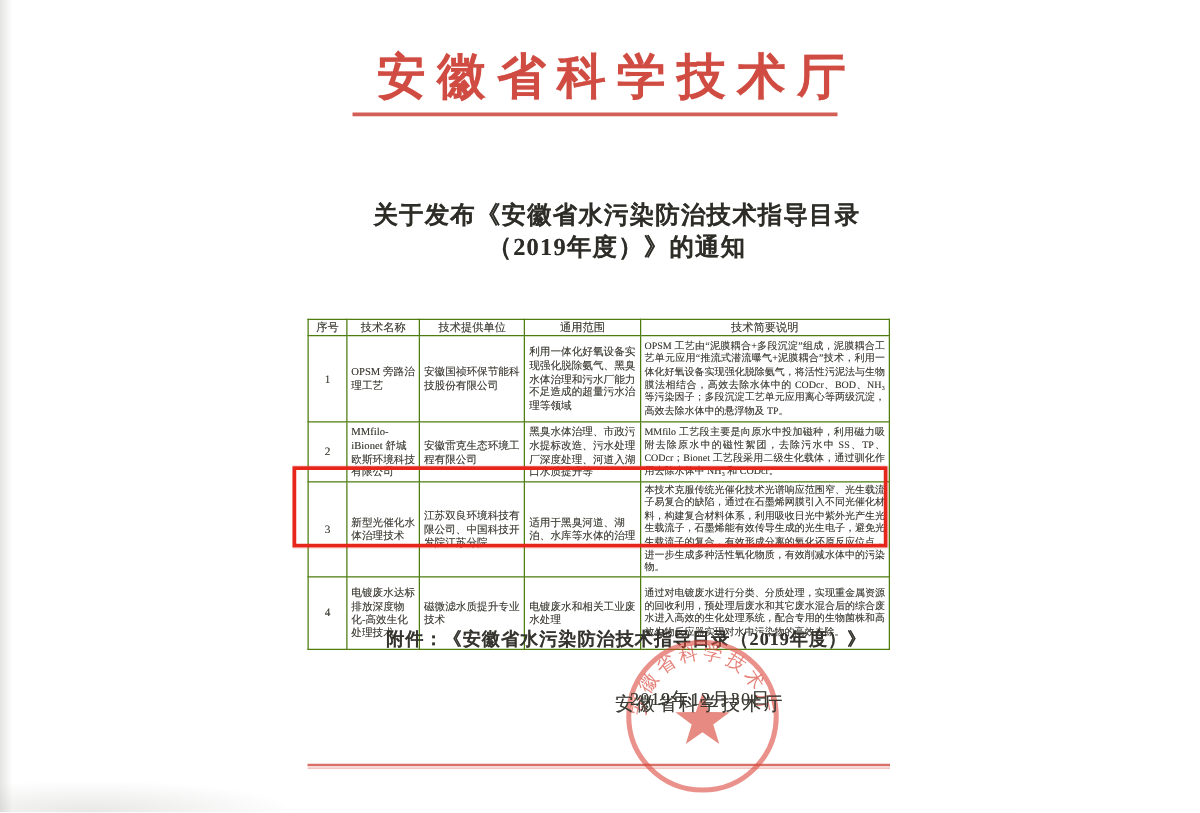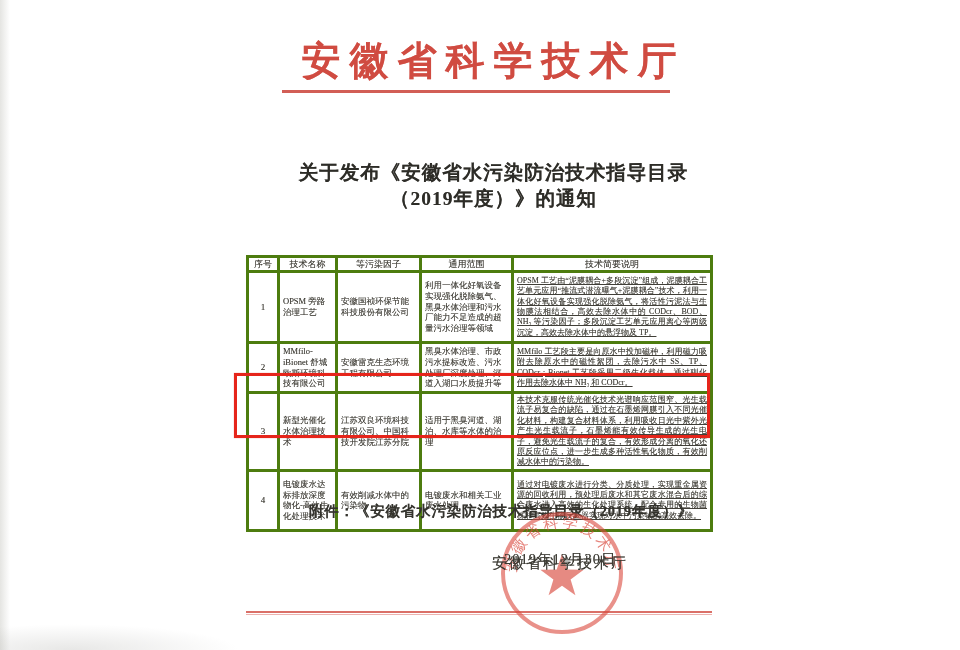--- a/index.html
+++ b/index.html
@@ -28,25 +28,25 @@
 
   .doc-title{position:absolute;top:160px;left:0;width:100%;text-align:center;
     font-size:19.5px;font-weight:bold;line-height:26px;color:#2d2c27;letter-spacing:1px;
     text-shadow:0 0 .5px rgba(45,44,39,.55);}
 
   table.tech{
     position:absolute;left:246px;top:255px;width:466px;border-collapse:collapse;table-layout:fixed;
     font-size:8.5px;line-height:10.8px;color:#413f38;
     text-shadow:0 0 .5px rgba(65,63,56,.55);
   }
-  table.tech th,table.tech td{border:3px solid #4d7c0f;padding:1px 3px;overflow:hidden;}
+  table.tech th,table.tech td{border:1px solid #4d7c0f;padding:1px 3px;overflow:hidden;}
   table.tech th{font-weight:normal;font-size:9px;height:12px;padding:0 1px;text-align:center;white-space:nowrap;}
   td.c-num{text-align:center;vertical-align:middle;font-size:9px;}
   td.c-name,td.c-prov,td.c-scope{vertical-align:middle;text-align:left;}
-  td.c-sum{vertical-align:middle;text-align:left;font-size:8px;line-height:10.4px;text-align:justify;text-decoration:underline;}
+  td.c-sum{vertical-align:middle;text-align:left;font-size:8px;line-height:10.4px;text-align:justify;}
   tr.r1 td{height:66px;}
   tr.r2 td{height:45px;}
   tr.r3 td{height:54px;}
   tr.r4 td{height:55px;}
 
   .hl-box{position:absolute;left:234px;top:373px;width:470px;height:59px;
     border:3.5px solid #e6251b;box-shadow:0 0 1px rgba(230,37,27,.5);z-index:5;}
 
   .attachment{position:absolute;left:309px;top:502px;font-size:14.5px;color:#34332d;letter-spacing:.8px;
     text-shadow:0 0 .4px rgba(52,51,45,.5);font-weight:bold;}
@@ -84,21 +84,21 @@
       <col style="width:31px">
         <col style="width:58px">
         <col style="width:84px">
         <col style="width:92px">
         <col style="width:199px">
     </colgroup>
     <tbody>
         <tr>
       <th>序号</th>
       <th>技术名称</th>
-      <th>等污染因子</th>
+      <th>技术提供单位</th>
       <th>通用范围</th>
       <th>技术简要说明</th>
     </tr>
     <tr class="r1">
       <td class="c-num">1</td>
       <td class="c-name">OPSM 旁路治理工艺</td>
       <td class="c-prov">安徽国祯环保节能科技股份有限公司</td>
       <td class="c-scope">利用一体化好氧设备实现强化脱除氨气、黑臭水体治理和污水厂能力不足造成的超量污水治理等领域</td>
       <td class="c-sum">OPSM 工艺由“泥膜耦合+多段沉淀”组成，泥膜耦合工艺单元应用“推流式潜流曝气+泥膜耦合”技术，利用一体化好氧设备实现强化脱除氨气，将活性污泥法与生物膜法相结合，高效去除水体中的 CODcr、BOD、NH₃ 等污染因子；多段沉淀工艺单元应用离心等两级沉淀，高效去除水体中的悬浮物及 TP。</td>
     </tr>
@@ -112,21 +112,21 @@
     <tr class="r3">
       <td class="c-num">3</td>
       <td class="c-name">新型光催化水体治理技术</td>
       <td class="c-prov">江苏双良环境科技有限公司、中国科技开发院江苏分院</td>
       <td class="c-scope">适用于黑臭河道、湖泊、水库等水体的治理</td>
       <td class="c-sum">本技术克服传统光催化技术光谱响应范围窄、光生载流子易复合的缺陷，通过在石墨烯网膜引入不同光催化材料，构建复合材料体系，利用吸收日光中紫外光产生光生载流子，石墨烯能有效传导生成的光生电子，避免光生载流子的复合，有效形成分离的氧化还原反应位点，进一步生成多种活性氧化物质，有效削减水体中的污染物。</td>
     </tr>
     <tr class="r4">
       <td class="c-num">4</td>
       <td class="c-name">电镀废水达标排放深度物化-高效生化处理技术</td>
-      <td class="c-prov">有效削减水体中的污染物</td>
+      <td class="c-prov">磁微滤水质提升专业技术</td>
       <td class="c-scope">电镀废水和相关工业废水处理</td>
       <td class="c-sum">通过对电镀废水进行分类、分质处理，实现重金属资源的回收利用，预处理后废水和其它废水混合后的综合废水进入高效的生化处理系统，配合专用的生物菌株和高效生物反应器实现对水中污染物的高效去除。</td>
     </tr>
   </tbody>
     </table>
 
   <div class="hl-box"></div>
 
   <div class="attachment">附件：《安徽省水污染防治技术指导目录（2019年度）》</div>
 

